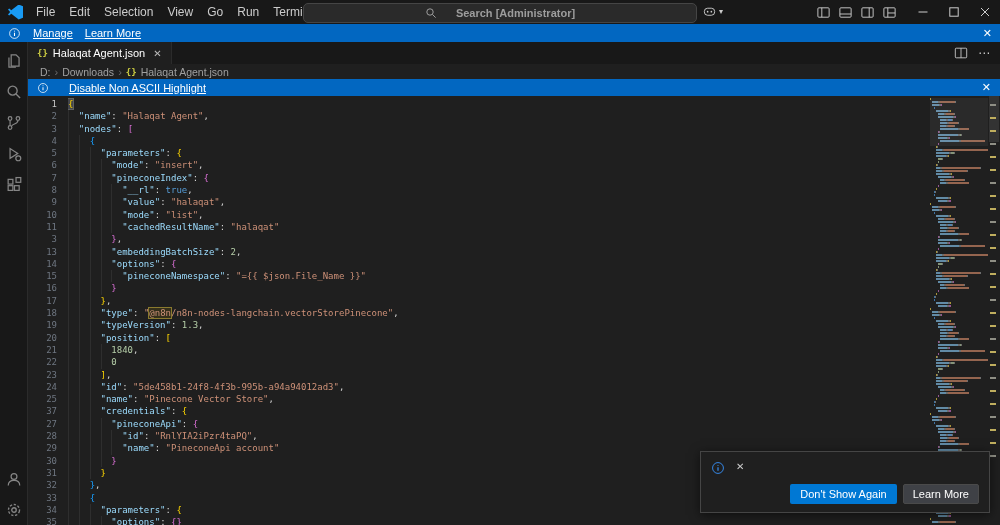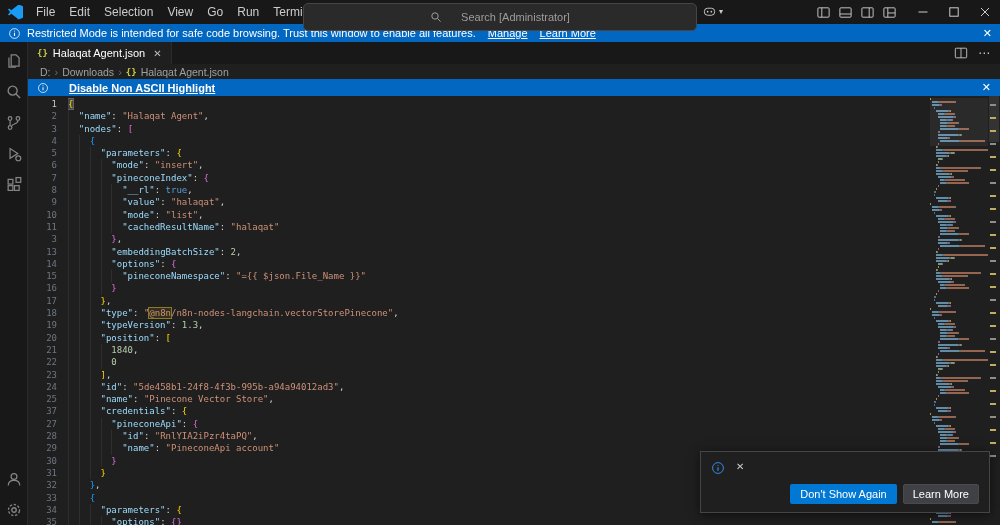--- a/index.html
+++ b/index.html
@@ -10,21 +10,21 @@
   body{ background:#000; font-family:"Liberation Sans","DejaVu Sans",sans-serif; }
   .window{ position:relative; width:1000px; height:525px; background:var(--bg); overflow:hidden; color:var(--fg); }
 
   
   .titlebar{ position:relative; height:24px; background:var(--panel); display:flex; align-items:center; font-size:12px; color:#cccccc; }
   .logo{ width:15px; height:15px; margin:0 6px 0 8px; background:#199af3; flex:none;
     clip-path:polygon(71% 0%,100% 12%,100% 88%,71% 100%,22% 62%,8% 73%,0% 67%,14% 50%,0% 33%,8% 27%,22% 38%); }
   .menu-item{ padding:2px 7px; border-radius:4px; cursor:default; }
   .nav-arrows{ display:flex; gap:4px; margin-left:8px; }
   .nav-arrows svg{ display:block; }
-  .search-box{ position:absolute; left:303px; top:3px; width:394px; height:28px; background:#2a2a2a; border:1px solid #454545; border-radius:5px; display:flex; align-items:center; justify-content:center; gap:19px; font-size:11px; color:#9d9d9d; }
+  .search-box{ position:absolute; left:303px; top:3px; width:394px; height:20px; background:#2a2a2a; border:1px solid #454545; border-radius:5px; display:flex; align-items:center; justify-content:center; gap:19px; font-size:11px; color:#9d9d9d;font-weight:bold; }
   .copilot{ position:absolute; left:702px; top:4px; display:flex; align-items:center; gap:2px; }
   .tb-right{ position:absolute; right:0; top:0; height:24px; display:flex; align-items:center; }
   .layout-icons{ display:flex; gap:2px; margin-right:8px; }
   .layout-icons .ic{ width:20px; height:20px; display:flex; align-items:center; justify-content:center; }
   .win-btn{ width:31px; height:24px; display:flex; align-items:center; justify-content:center; }
 
   
   .restricted{ height:18px; background:var(--banner); color:#fff; display:flex; align-items:center; gap:6px; padding:0 8px; font-size:11px; }
   .restricted a{ color:#fff; text-decoration:underline; cursor:pointer; margin-left:6px; }
   .banner-close{ margin-left:auto; color:#fff; font-size:11px; cursor:pointer; }
@@ -43,21 +43,21 @@
   .json-icon{ color:#cbcb41; font-family:"DejaVu Sans Mono",monospace; font-size:9px; font-weight:bold; }
   .tab-close{ color:#bbbbbb; font-size:10px; margin-left:3px; }
   .tabbar-actions{ margin-left:auto; display:flex; align-items:center; gap:10px; padding-right:10px; color:#cccccc; }
 
   
   .breadcrumb{ height:15px; background:var(--bg); display:flex; align-items:center; gap:4px; padding-left:12px; font-size:10.5px; color:#a0a0a0; }
   .bc-sep{ color:#6a6a6a; font-size:11px; }
 
   
   .ascii-banner{ height:17px; background:var(--banner); color:#fff; display:flex; align-items:center; gap:6px; padding:0 9px; font-size:11px; }
-  .ascii-banner a{ color:#fff; text-decoration:underline; cursor:pointer; margin-left:14px;font-weight:bold; }
+  .ascii-banner a{ color:#fff; text-decoration:underline; cursor:pointer; margin-left:14px; }
 
   
   .editor-area{ flex:1; position:relative; background:var(--bg); overflow:hidden; }
   .gutter{ position:absolute; left:0; top:2px; width:40px; }
   .gline{ height:12.3px; line-height:12.3px; font-family:"DejaVu Sans Mono",monospace; font-size:9px; color:#6e7681; text-align:right; padding-right:11px; }
   .gline.active{ color:#c6c6c6; }
   .code{ position:absolute; left:40px; top:2px; right:74px; overflow:hidden; }
   .cline{ position:relative; height:12.3px; line-height:12.3px; font-family:"DejaVu Sans Mono",monospace; font-size:9px; white-space:pre; color:#d4d4d4; }
   .guide{ position:absolute; top:0; bottom:0; width:1px; background:#2e2e2e; }
   .tk-pl{ color:#d4d4d4; } .tk-k{ color:#9cdcfe; } .tk-s{ color:#ce9178; }
@@ -184,21 +184,20 @@
     </div>
   </div>
 
   <div class="restricted">
     <span>
       <svg width="13" height="13" viewBox="0 0 16 16">
           <circle cx="8" cy="8" r="6" stroke="#ffffff" fill="none"></circle>
           <path d="M8 4.6v1M8 7v4" stroke="#ffffff" stroke-width="1.3"></path>
         </svg>
     </span>
-    <span>Restricted Mode is intended for safe code browsing. Trust this window to enable all features.</span>
     <a>Manage</a>
     <a>Learn More</a>
     <span class="banner-close">✕</span>
   </div>
 
   <div class="main">
 
     <div class="activitybar">
       <span class="ab-icon">
         <svg width="18" height="18" viewBox="0 0 16 16" stroke="#858585" fill="none" stroke-width="1.1">

